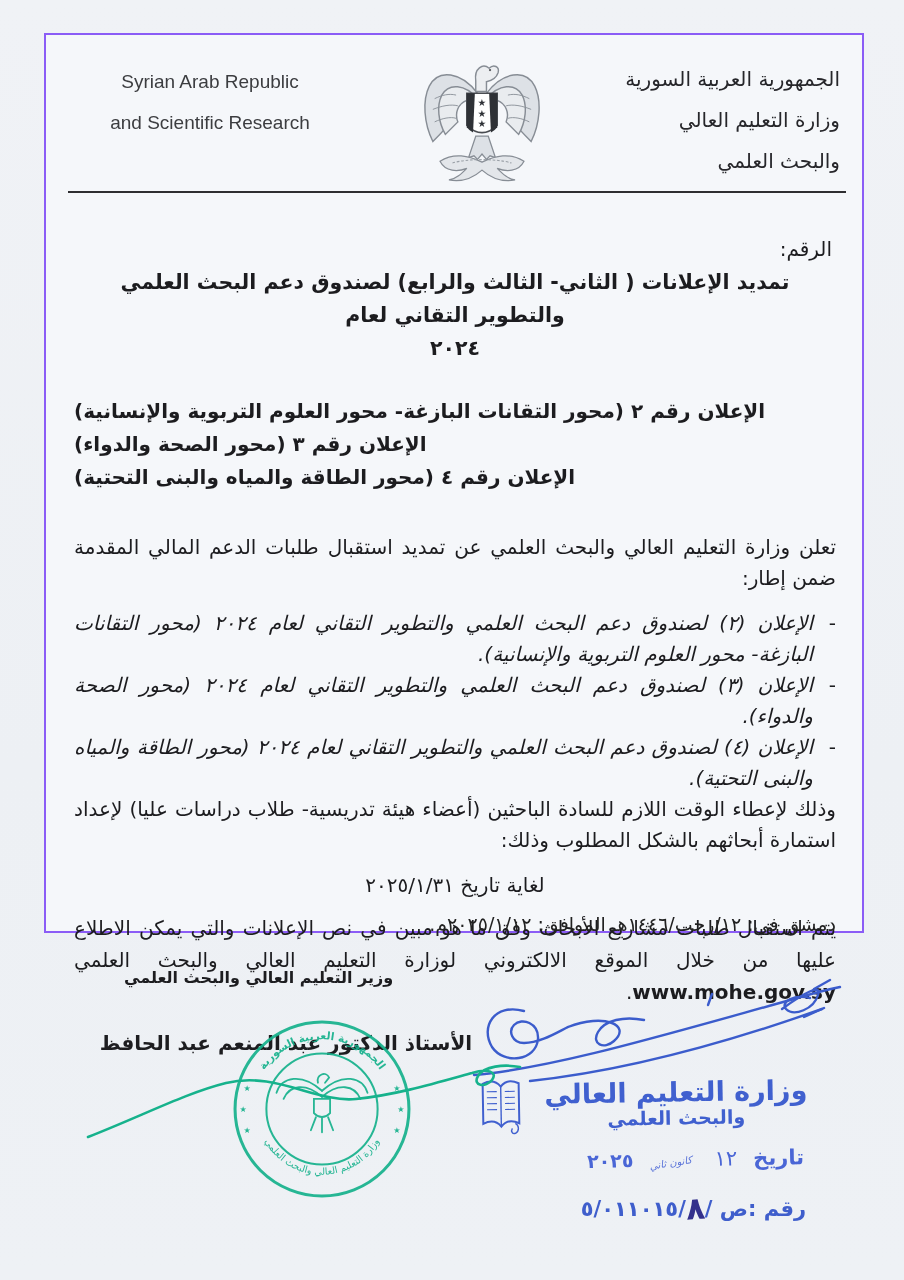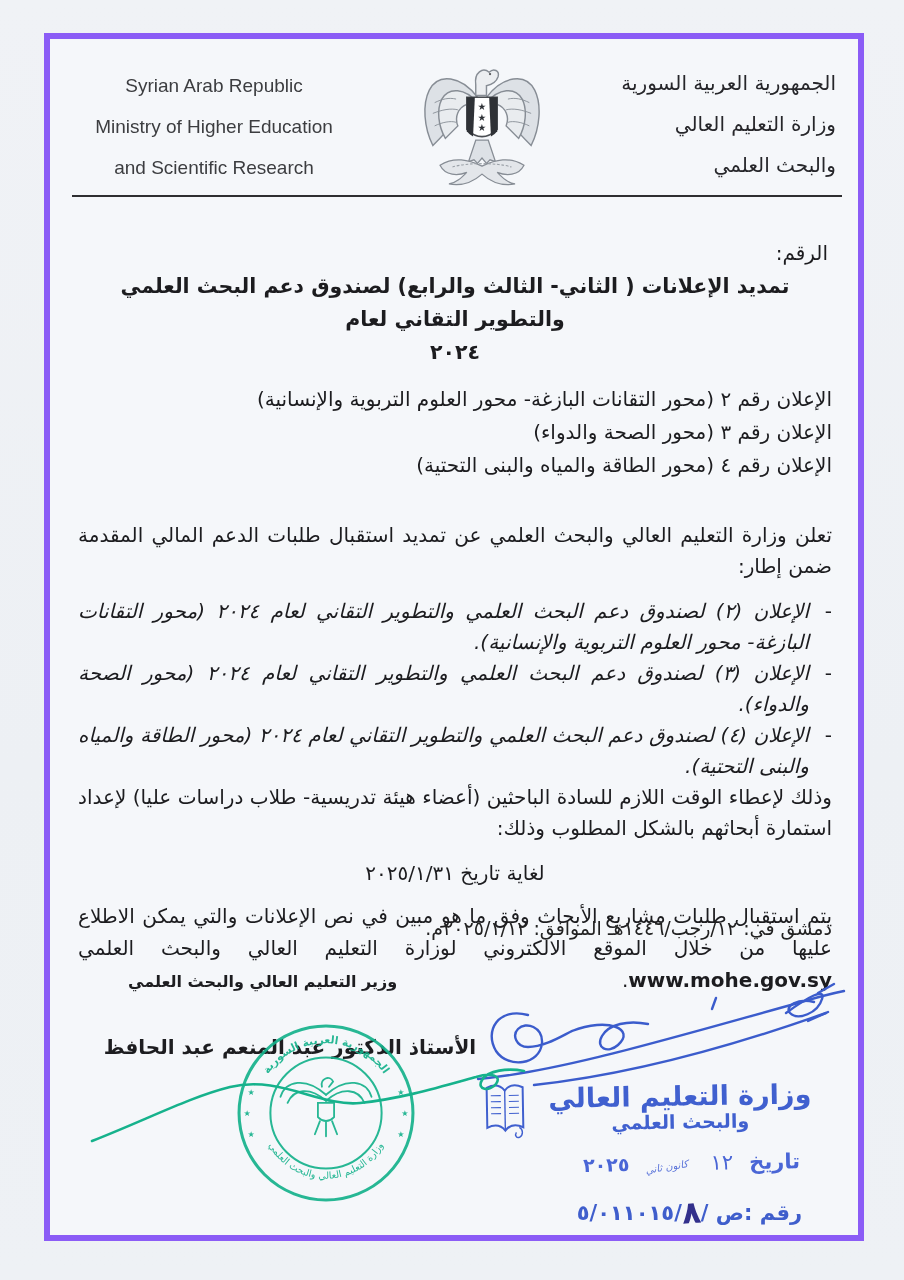--- a/index.html
+++ b/index.html
@@ -6,36 +6,36 @@
   html,body { width:904px; height:1280px; }
   body {
     background:#e9edf2;
     font-family:"DejaVu Sans", sans-serif;
     color:#1d1d20;
     position:relative;
     overflow:hidden;
   }
   .page-bg { position:absolute; inset:0; background:linear-gradient(180deg,#f0f2f6 0%,#edf0f4 60%,#eef1f5 100%); }
   .frame {
-    position:absolute; left:44px; top:33px; width:820px; height:1208px;
-    border:6px solid #8b5cf6; background:#f5f7fa;
+    position:absolute; left:44px; top:33px; width:820px; height:900px;
+    border:2px solid #8b5cf6; background:#f5f7fa;
   }
   
   .header { display:flex; align-items:flex-start; padding:16px 10px 0 14px; height:152px; }
   .header-en { width:300px; text-align:center; direction:ltr;
     font-family:"Liberation Sans","DejaVu Sans",sans-serif;
     font-size:19px; line-height:41px; color:#3c3d40; padding-top:10px; }
   .emblem-wrap { flex:1; display:flex; justify-content:center; }
   .header-ar { width:248px; direction:rtl; text-align:right; font-size:20px; line-height:41px; color:#26262a; padding:8px 12px 0 0; }
   .rule { border-top:2px solid #2e2e31; margin:4px 16px 0 22px; }
   
   .doc-body { direction:rtl; padding:0 26px 0 28px; font-size:20px; color:#1c1c1f; }
   .ref { margin:44px 4px 0 0; font-size:20px; }
   .title { margin-top:5px; text-align:center; font-weight:bold; font-size:20.5px; line-height:33px; }
-  .ann { margin-top:14px; text-align:right; font-weight:normal; font-size:20px; line-height:33px; }
+  .ann { margin-top:30px; text-align:left; font-weight:bold; font-size:20px; line-height:33px; }
   .para { margin-top:38px; line-height:31px; text-align:justify; text-align-last:right; }
   .bullet-list { margin-top:14px; list-style:none; }
   .bullet { display:flex; gap:13px; line-height:31px; }
   .bullet .dash { flex:0 0 10px; }
   .bullet .btext { flex:1; text-align:justify; text-align-last:right;font-style:italic; }
   .note { margin-top:0; line-height:31px; text-align:justify; text-align-last:right; }
   .deadline { margin-top:17px; text-align:center; font-size:20px; }
   .closing { margin-top:15px; line-height:32px; text-align:justify; text-align-last:right; }
   .closing .site { font-weight:bold; }
   
@@ -63,21 +63,20 @@
 </head>
 <body>
 
 <div class="page-bg"></div>
 
 <div class="frame">
 
   <div class="header">
     <div class="header-en">
       <div>Syrian Arab Republic</div>
-      <div>Ministry of Higher Education</div>
       <div>and Scientific Research</div>
     </div>
     <div class="emblem-wrap">
       <svg viewBox="0 0 150 150" width="134" height="140">
         <g stroke="#878d95" stroke-width="1.6" fill="#dde1e6">
           <path d="M70,44 C52,20 26,16 16,36 C8,52 10,78 20,98 C26,92 34,84 40,76 C34,66 36,54 46,48 Z"></path>
           <path d="M80,44 C98,20 124,16 134,36 C142,52 140,78 130,98 C124,92 116,84 110,76 C116,66 114,54 104,48 Z"></path>
           <path d="M70,50 C56,34 38,32 30,46 C24,58 26,76 34,90 L48,76 C44,66 48,56 58,52 Z" fill="#e9ecef"></path>
           <path d="M80,50 C94,34 112,32 120,46 C126,58 124,76 116,90 L102,76 C106,66 102,56 92,52 Z" fill="#e9ecef"></path>
           <path d="M22,50 C30,46 38,44 46,46 M20,62 C30,58 40,56 48,58 M22,76 C30,72 40,70 46,72" fill="none" stroke-width="1"></path>

